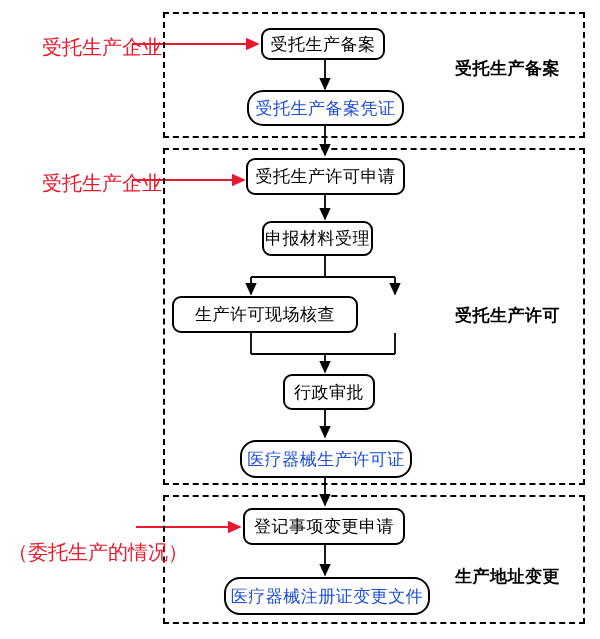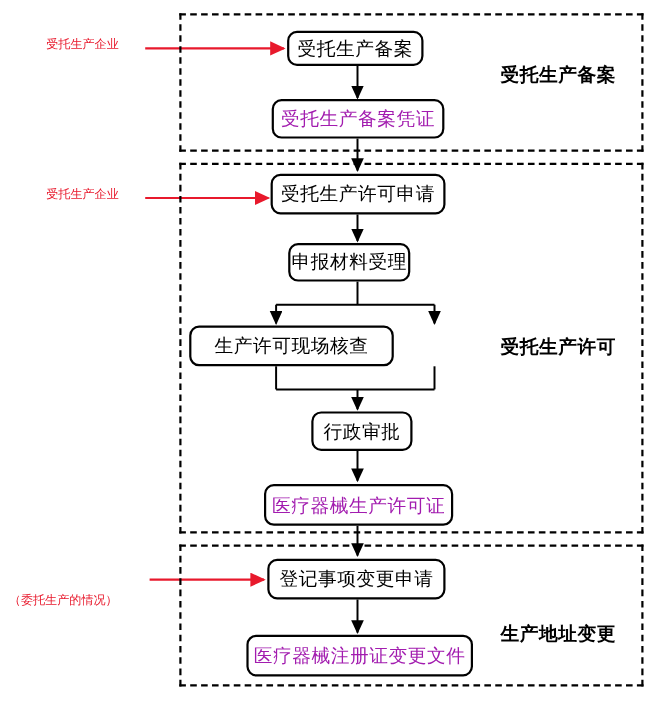--- a/index.html
+++ b/index.html
@@ -42,28 +42,30 @@
     display: flex;
     align-items: center;
     justify-content: center;
     font-size: 17px;
     line-height: 1;
     color: #000000;
     white-space: nowrap;
     letter-spacing: 0.5px;
   }
   .node.output {
-    color: #a21caf;
+    color: #1d4ed8;
+    border-radius: 16px;
   }
   
   .actor {
     position: absolute;
     color: #e8192c;
-    font-size: 11px;
+    font-size: 20px;
     white-space: nowrap;
+    text-align: center;
     line-height: 1.35;
   }
   .actor .line1 { font-weight: normal; }
   .actor .line2 { font-weight: normal; margin-top: 28px; }
   
   #wires {
     position: absolute;
     left: 0;
     top: 0;
     width: 600px;

